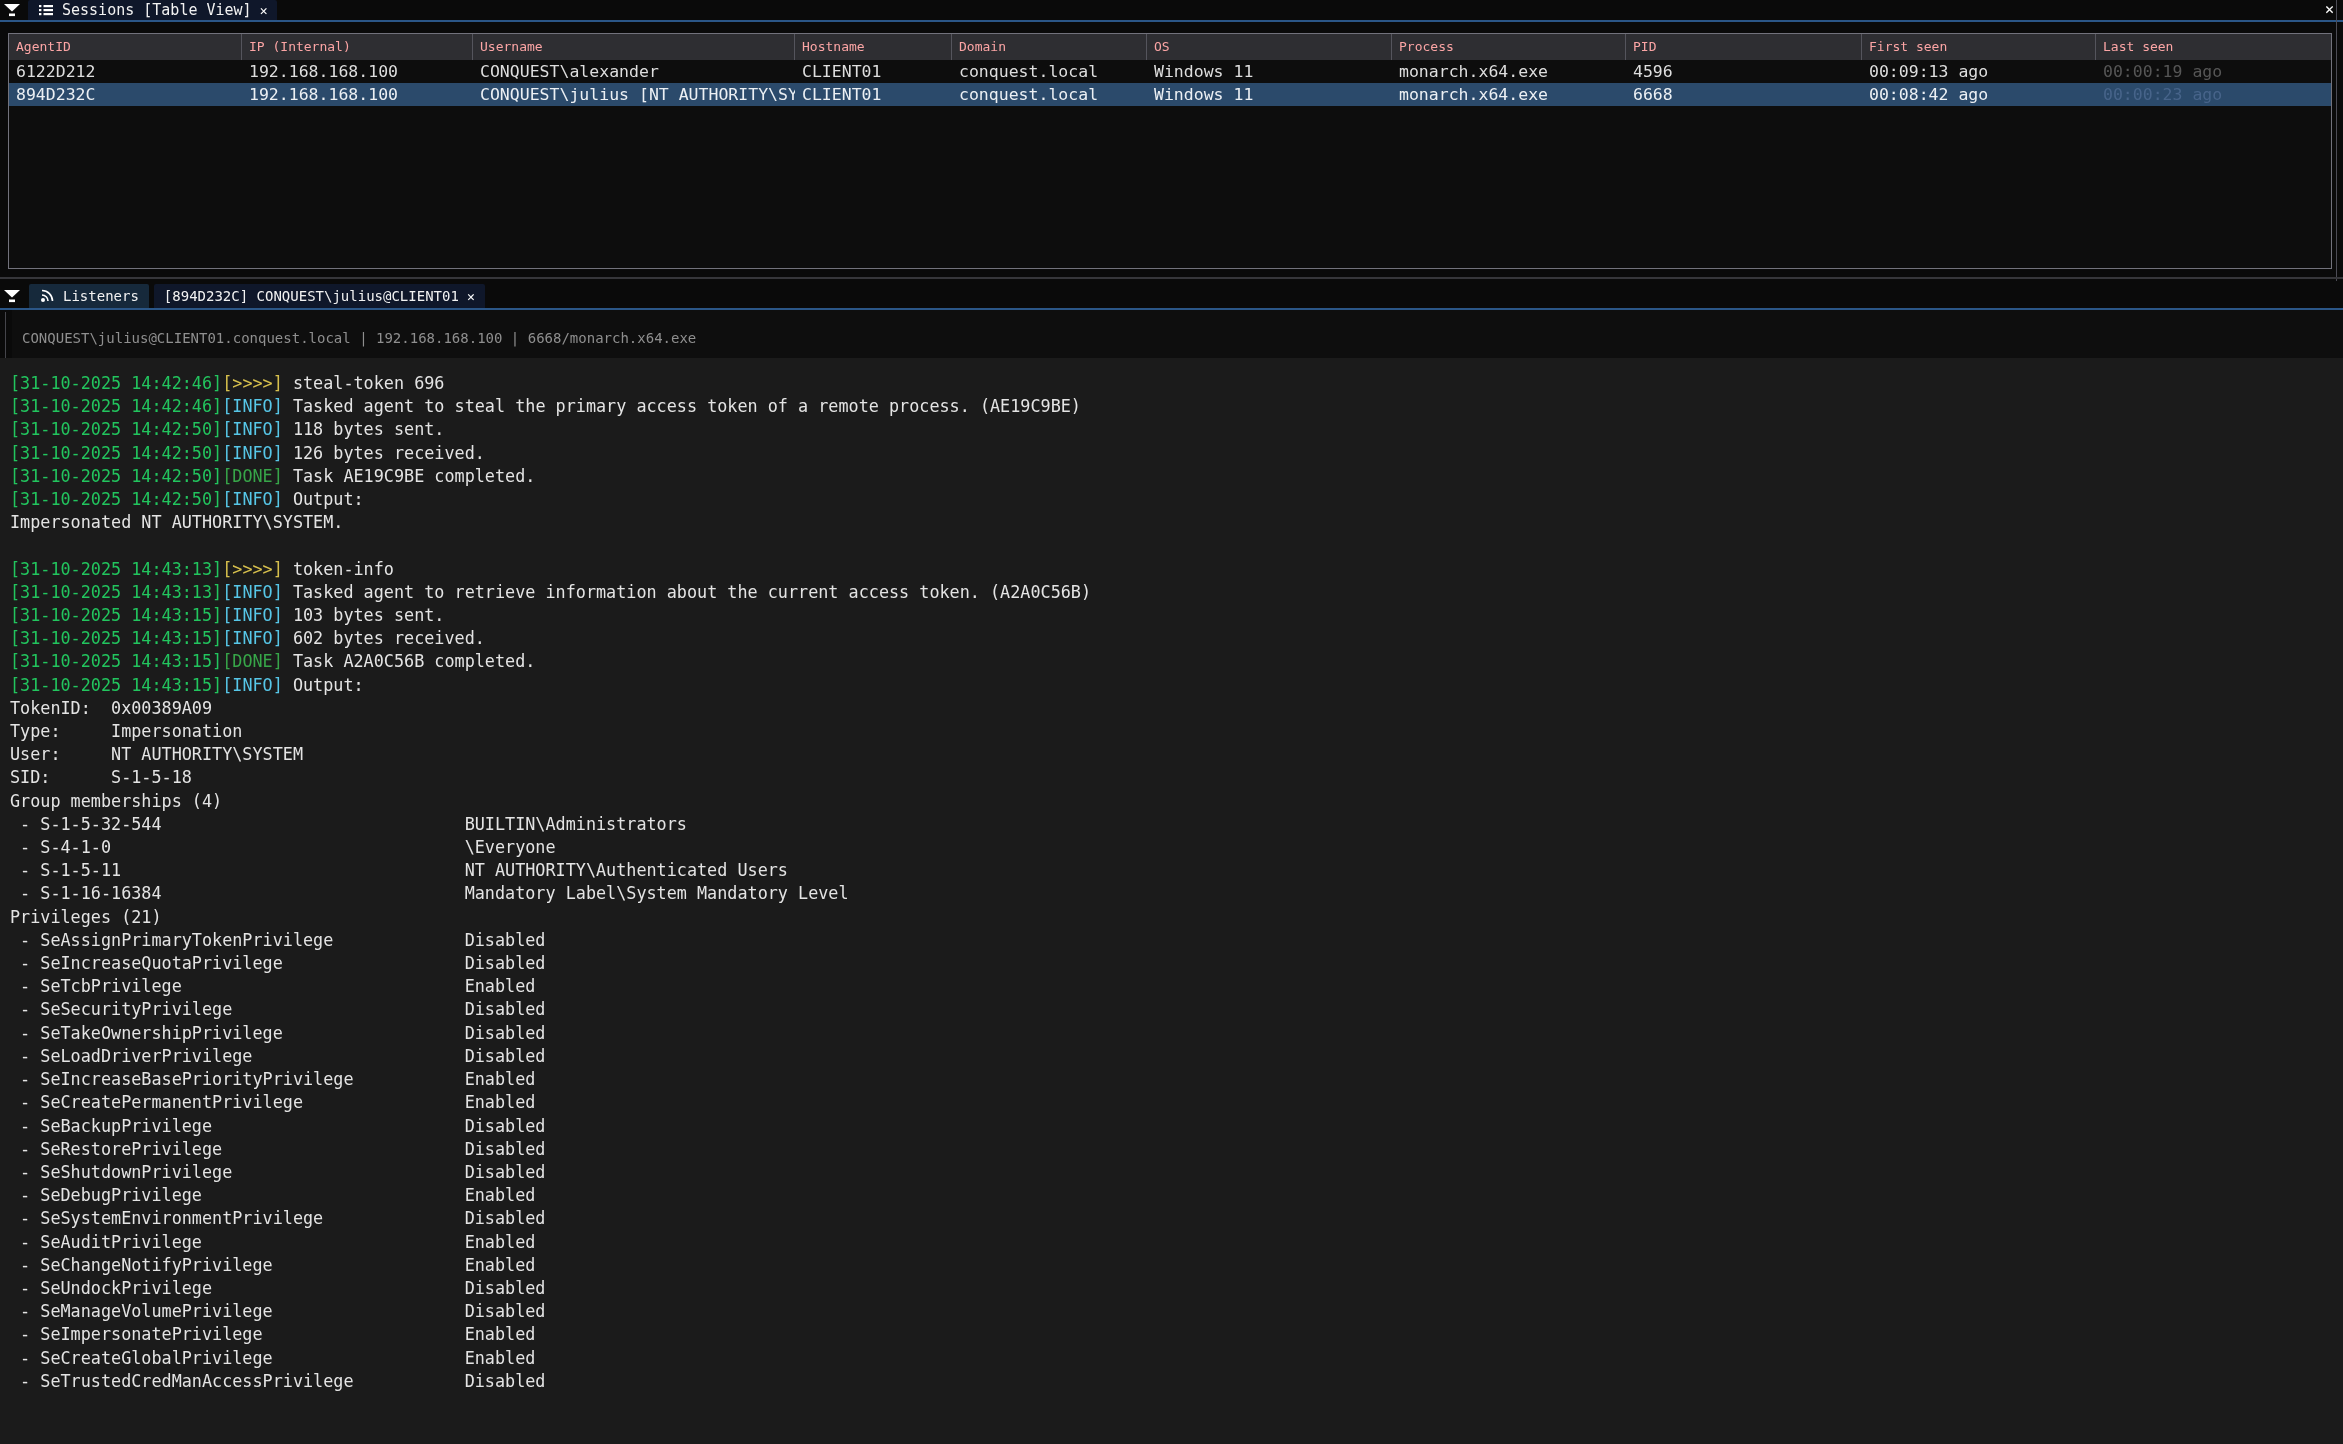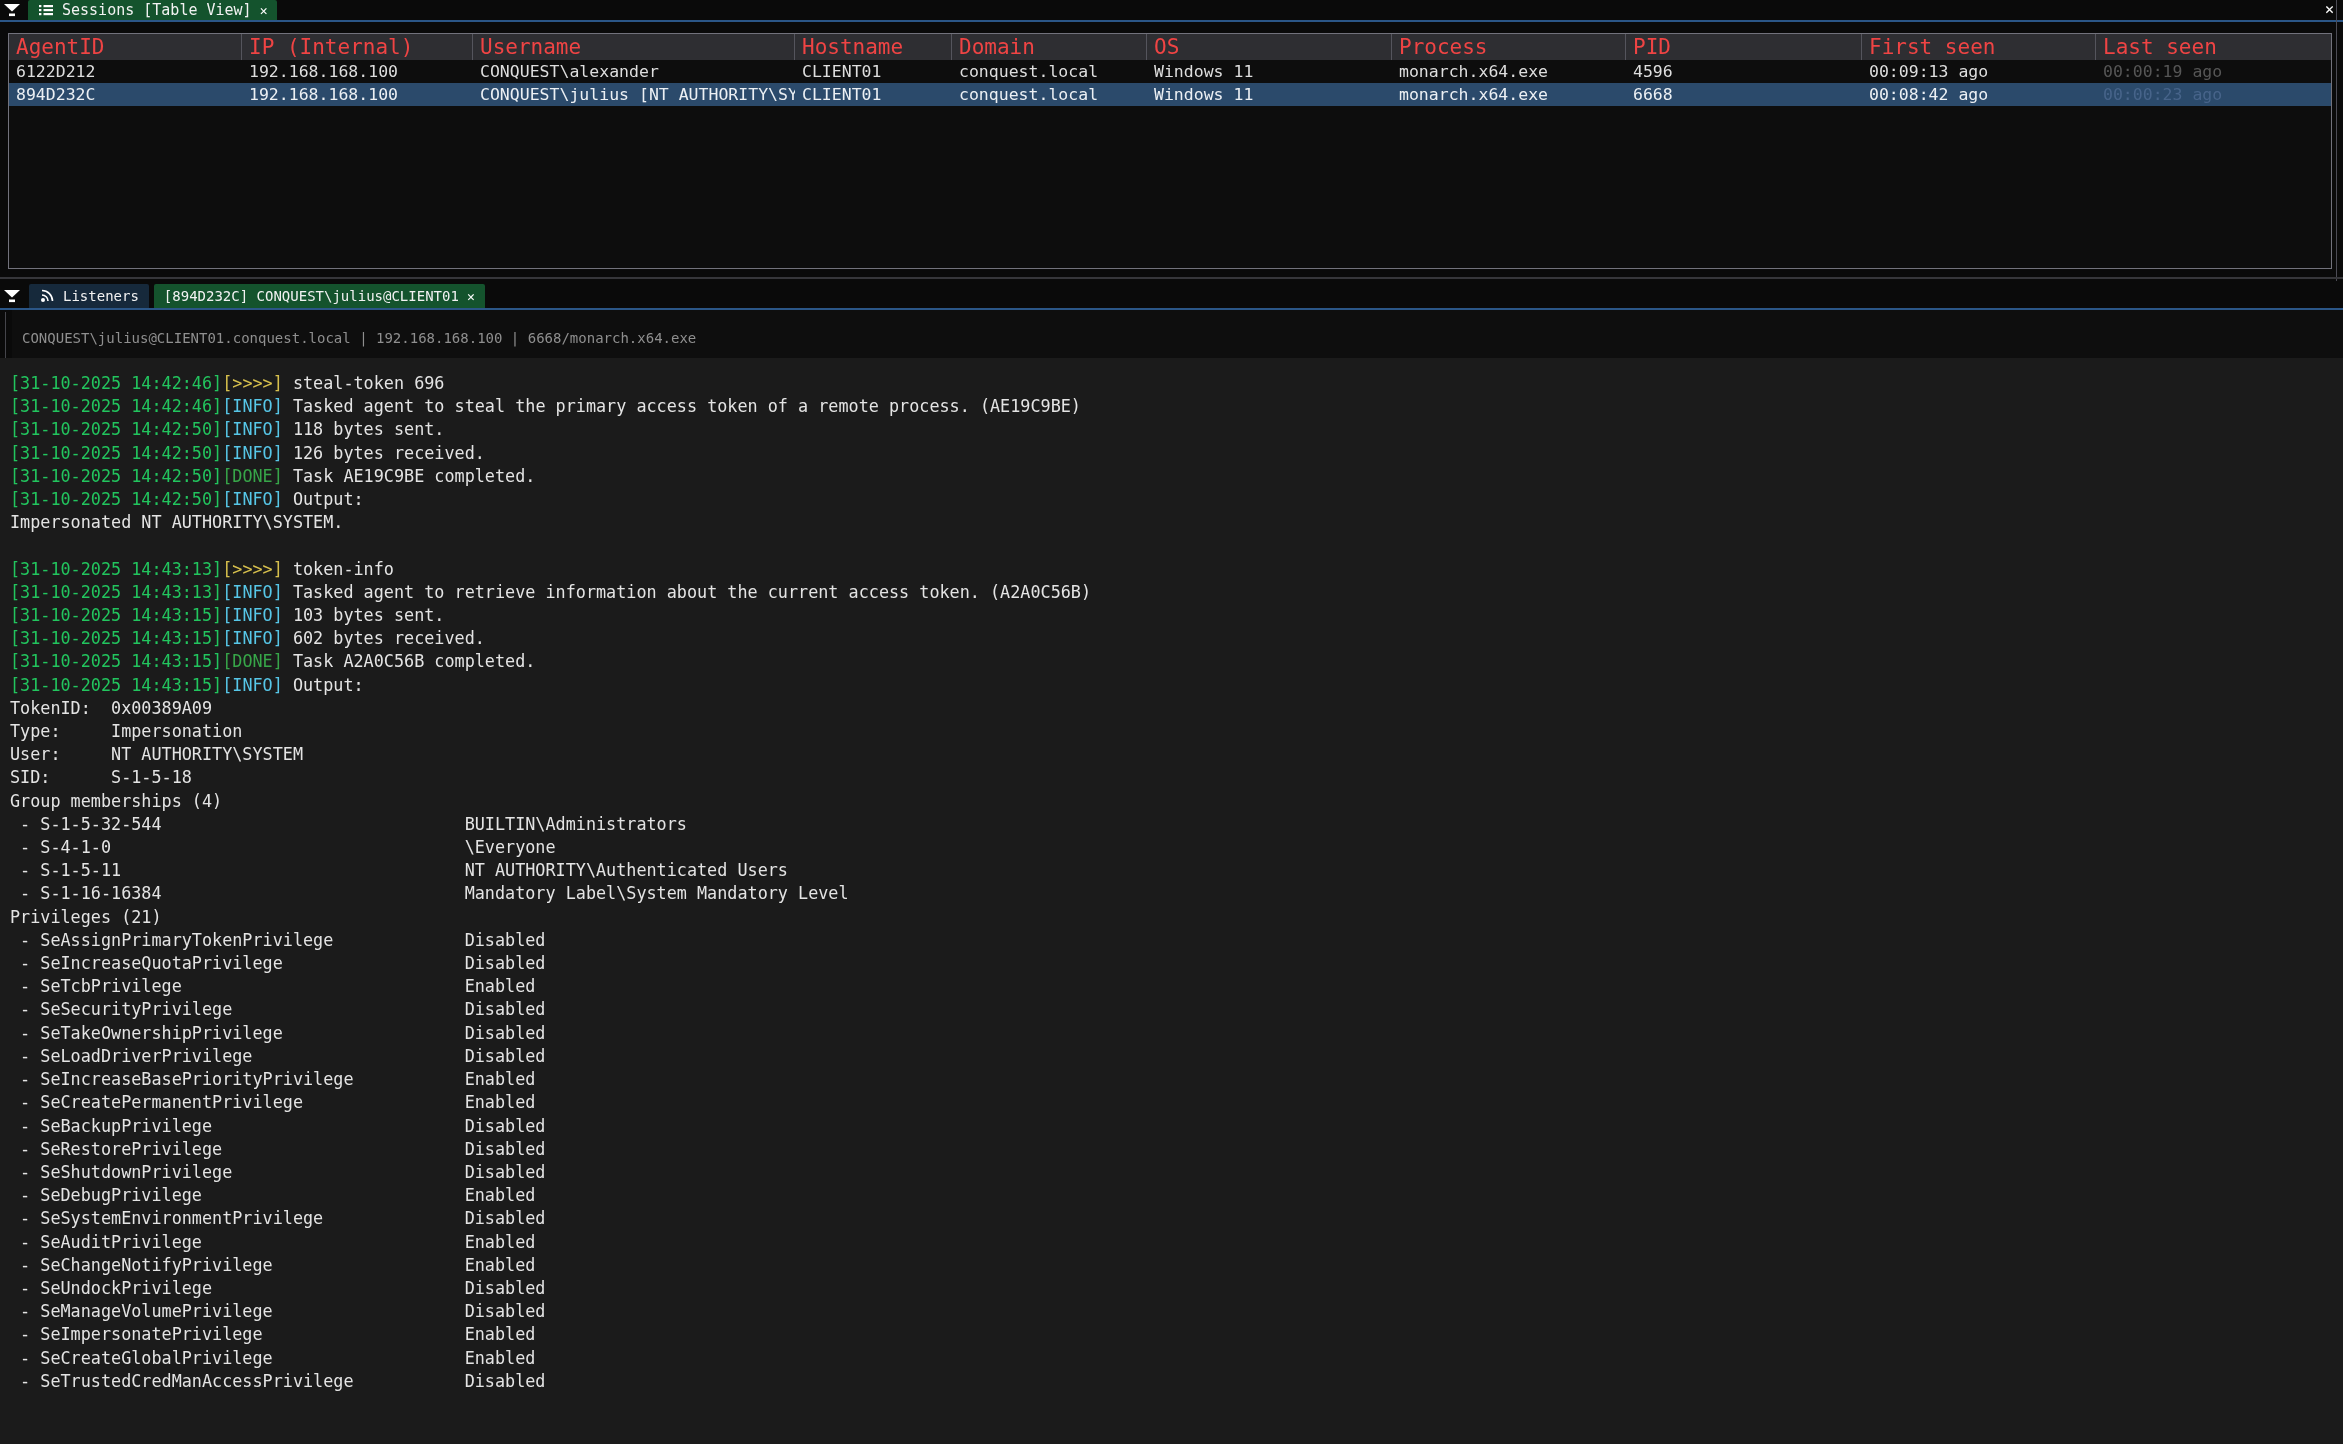--- a/index.html
+++ b/index.html
@@ -6,38 +6,38 @@
   html,body { width:2343px; height:1444px; background:#0a0a0a; overflow:hidden;
               font-family:"DejaVu Sans Mono", monospace; }
 
   
   .tabbar { position:absolute; left:0; width:2343px; background:#0a0a0a; display:flex; align-items:stretch; }
   .tabbar.top { top:0; height:20px; }
   .tabbar.bottom { top:284px; height:24px; }
   .funnel-btn { width:24px; display:flex; align-items:center; justify-content:center; cursor:pointer; }
   .tab { display:flex; align-items:center; gap:8px; padding:0 10px; color:#f2f2f2;
          font-size:15px; white-space:nowrap; cursor:pointer; border-radius:2px 2px 0 0; }
-  .tab.active { background:#14532d; }
+  .tab.active { background:#0f172a; }
   .tab.inactive { background:#16293b; }
   .tabbar.bottom .tab { font-size:14px; margin-left:5px; }
   .tabbar.top .tab { margin-left:4px; }
   .tab .close, .win-close { color:#ffffff; font-size:13px; line-height:1; cursor:pointer; }
   .win-close { position:absolute; right:9px; top:2px; font-size:15px; }
   .underline { position:absolute; left:0; width:2343px; height:2px; background:#2b5687; }
   .underline.u-top { top:20px; }
   .underline.u-bottom { top:308px; }
   .icon16 { width:16px; height:16px; display:inline-block; flex:0 0 auto; }
 
   
   .sessions-table { position:absolute; left:8px; top:33px; width:2324px; height:236px;
                     border:1px solid #72727c; background:#0d0d0d; overflow:hidden; }
   .thead, .tr { display:grid;
     grid-template-columns:233px 231px 322px 157px 195px 245px 234px 236px 234px 235px; }
   .thead { background:#2e2e32; height:26px; }
-  .th { color:#ef4444; font-size:21px; line-height:26px; padding-left:7px;
+  .th { color:#fca5a5; font-size:13px; line-height:26px; padding-left:7px;
         border-right:1px solid #55555d; overflow:hidden; white-space:nowrap; }
   .th:last-child { border-right:none; }
   .tr { height:23px; background:#0d0d0d; cursor:default; }
   .tr.selected { background:#2b4a6b; }
   .td { color:#dedede; font-size:16.5px; line-height:23px; padding-left:7px;
         overflow:hidden; white-space:nowrap; }
   .tr .td.dim { color:#565656; }
   .tr.selected .td { color:#ecf0f4; }
   .tr.selected .td.dim { color:#47648a; }
 

